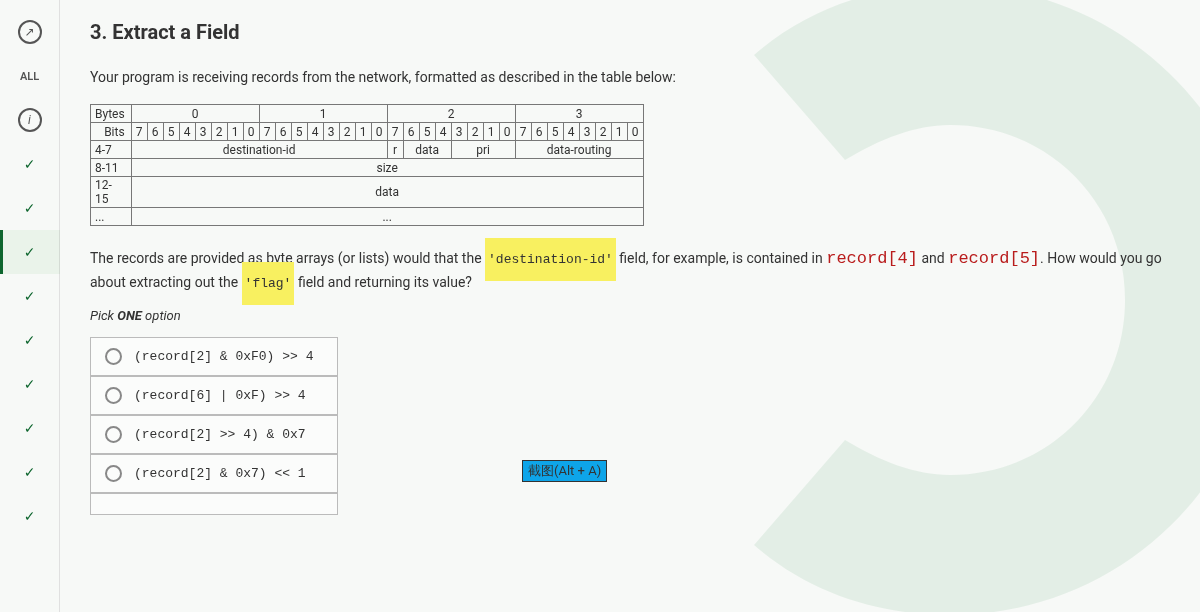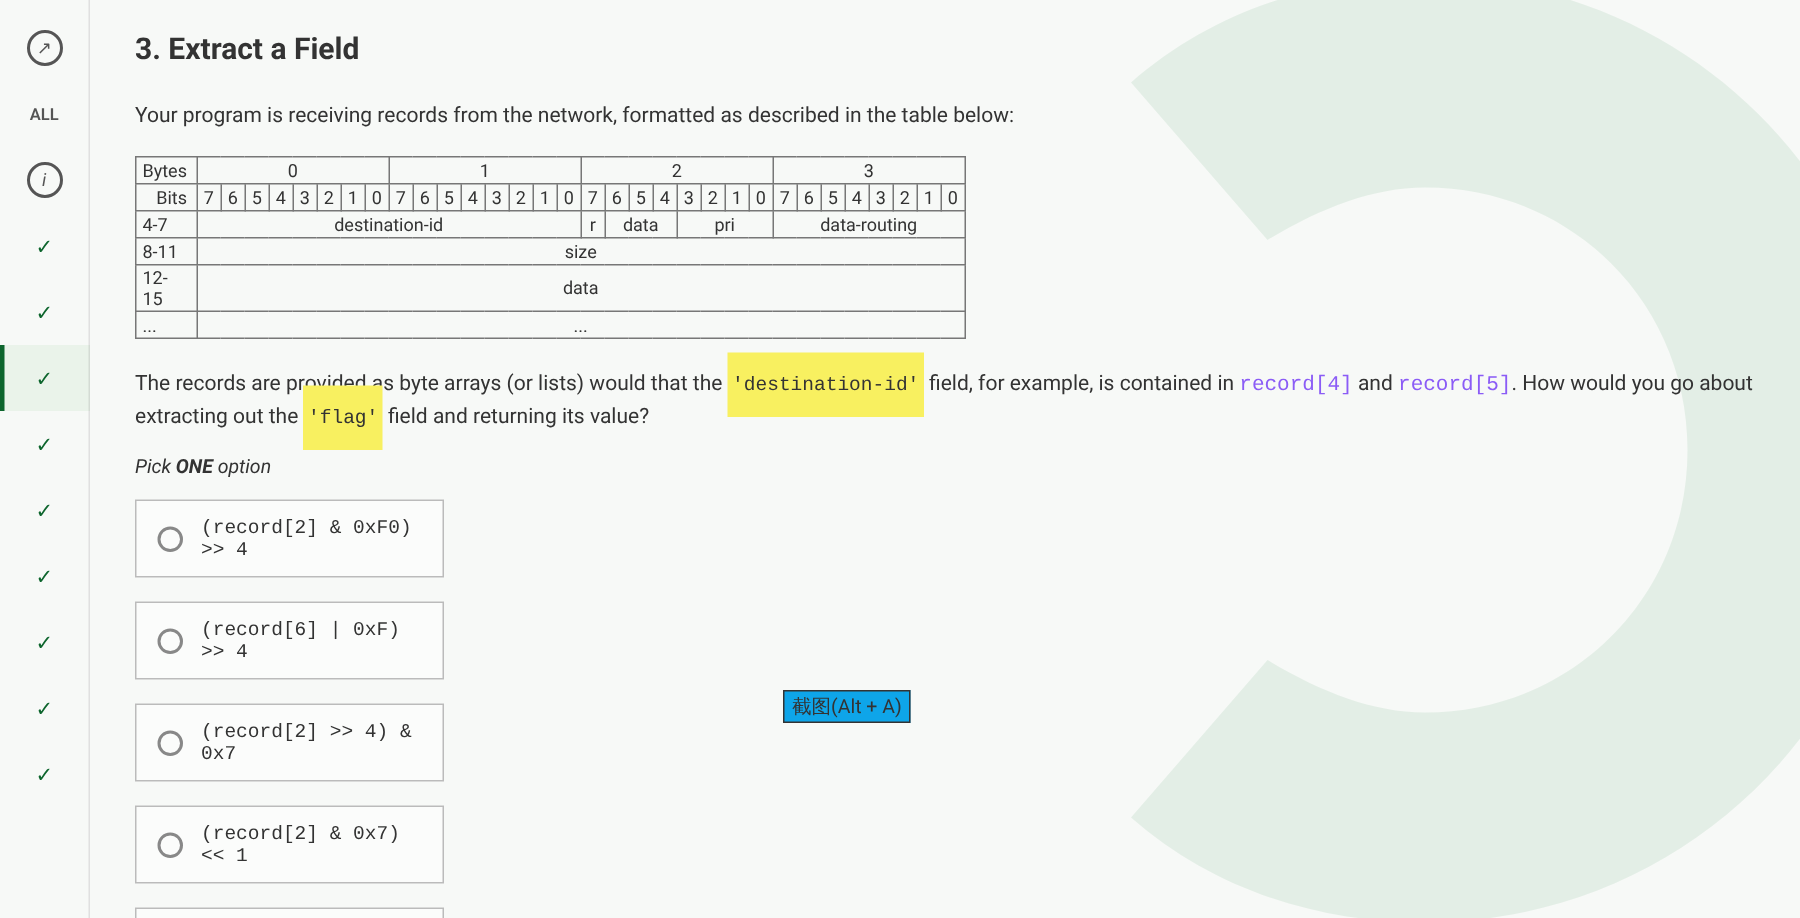--- a/index.html
+++ b/index.html
@@ -93,29 +93,29 @@
   table.bits .label { text-align:left; padding-left:4px; padding-right:6px; width:40px;}
   .para { margin: 15px 0; line-height:1.5; }
   code.hl {
     background: #f8f060;
     padding: 14px 3px;
     font-family: "Courier New", monospace;
     font-size: 13px;
   }
   code.plain {
     font-family: "Courier New", monospace;
-    font-size: 14px;
-    color: #8b5cf6;
+    font-size: 17px;
+    color: #b91c1c;
   }
   .pick { margin: 12px 0 14px 0; font-size:13px;font-style:italic;}
   .opt {
     border: 1px solid #bbb;
     padding: 10px 14px;
-    margin-bottom: 16px;
-    width: 206px;
+    margin-bottom: 0;
+    width: 248px;
     display: flex;
     align-items: center;
     cursor: pointer;
     font-family: "Courier New", monospace;
     font-size: 13px;
     background: rgba(255,255,255,0.5);
   }
   .radio {
     width: 17px; height:17px; border:2px solid #888; border-radius:50%;
     margin-right: 12px; flex-shrink:0;

